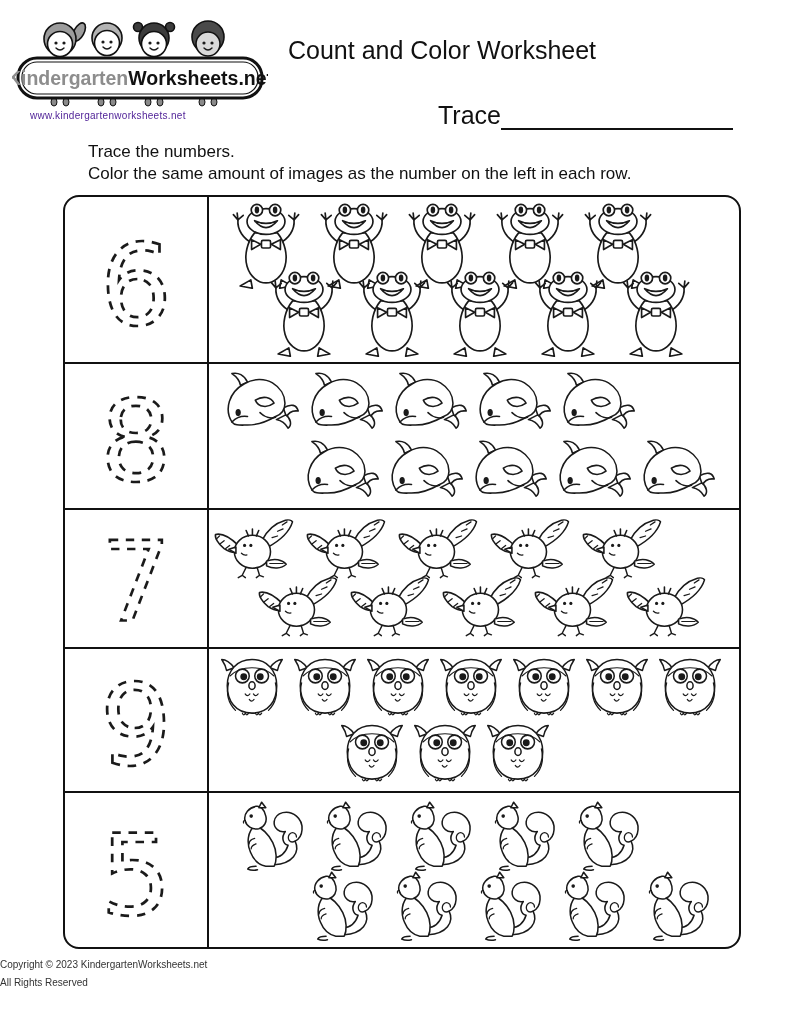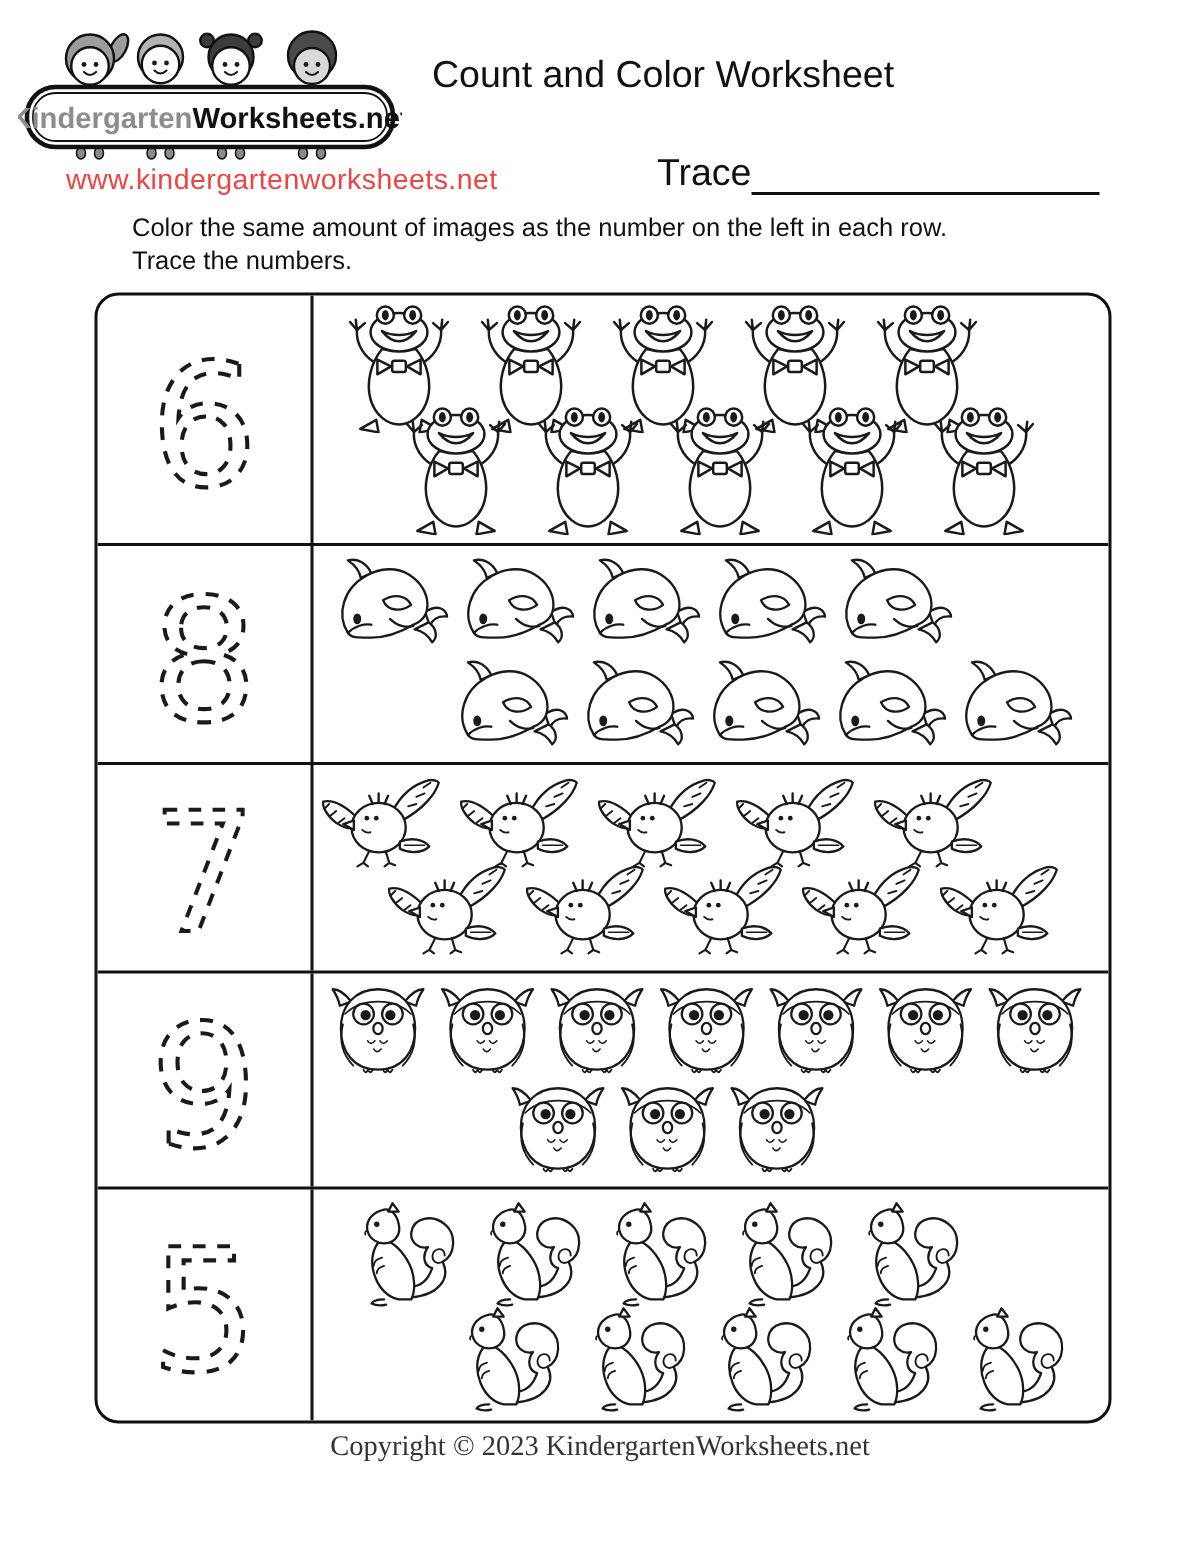--- a/index.html
+++ b/index.html
@@ -1,21 +1,21 @@
 <!DOCTYPE html>
 <html><head>
 <meta charset="utf-8">
 <style>
   html,body{margin:0;padding:0;background:#fff;}
   .page{position:relative;width:800px;height:1035px;background:#fff;overflow:hidden;
         font-family:"Liberation Sans",sans-serif;color:#1a1a1a;}
 
   
   .logo-svg{position:absolute;left:12px;top:6px;width:256px;height:102px;}
-  .site-url{position:absolute;left:44px;top:110px;font-size:19px;color:#ef4444;letter-spacing:.3px;}
+  .site-url{position:absolute;left:30px;top:110px;font-size:10px;color:#4c1d95;letter-spacing:.3px;}
   .title{position:absolute;left:288px;top:36px;font-size:25px;color:#111;}
   .name-row{position:absolute;left:438px;top:100px;display:flex;align-items:flex-end;}
   .name-label{font-size:25px;color:#111;}
   .name-line{width:228px;height:26px;border:none;border-bottom:2px solid #111;outline:none;
              background:transparent;font-size:20px;font-family:"Liberation Sans",sans-serif;}
 
   .instructions{position:absolute;left:88px;top:141px;font-size:17px;line-height:22px;color:#111;}
 
   
   .wtable{position:absolute;left:63px;top:195px;width:674px;border:2.5px solid #111;
@@ -41,22 +41,22 @@
 
   .r2 .animal{width:86px;height:66px;margin-right:6px;}
   .r2 .aline.top{margin-left:2px;} .r2 .aline.bottom{margin-left:46px;margin-top:-8px;}
 
   .r3 .animal{width:66px;height:68px;margin-right:7px;}
   .r3 .aline.top{margin-left:10px;} .r3 .aline.bottom{margin-left:130px;margin-top:-2px;}
 
   .r4 .animal{width:78px;height:80px;margin-right:6px;}
   .r4 .aline.top{margin-left:22px;} .r4 .aline.bottom{margin-left:92px;margin-top:-10px;}
 
-  .footer{position:absolute;left:0;top:956px;width:100%;text-align:center;font-size:19px;
-          line-height:18px;color:#333;font-family:Liberation Serif, serif;}
+  .footer{position:absolute;left:0;top:956px;width:100%;font-size:10px;
+          line-height:18px;color:#333;}
   .hidden-defs{position:absolute;width:0;height:0;overflow:hidden;}
 </style>
 </head>
 <body>
 
 <div class="page">
 
   <svg class="hidden-defs" aria-hidden="true">
     <defs>
       <symbol id="sym-frog" viewBox="0 0 100 116">
@@ -183,22 +183,22 @@
 
   <div class="site-url">www.kindergartenworksheets.net</div>
   <div class="title">Count and Color Worksheet</div>
 
   <div class="name-row">
     <span class="name-label">Trace</span>
     <input class="name-line" value="" style="">
   </div>
 
   <div class="instructions">
+    <div>Trace the numbers.</div>
     <div>Color the same amount of images as the number on the left in each row.</div>
-    <div>Trace the numbers.</div>
   </div>
 
   <div class="wtable" id="wtable">
       <div class="trow r0">
         <div class="num-cell">
           <svg class="numsvg" viewBox="0 0 140 150">
             <text x="70" y="126" text-anchor="middle">6</text>
           </svg>
         </div>
         <div class="img-cell">
@@ -507,14 +507,15 @@
                 <use href="#sym-squirrel"></use>
               </svg>
             </div>
           </div>
         </div>
       </div>
     </div>
 
   <div class="footer">
     <div>Copyright © 2023 KindergartenWorksheets.net</div>
+    <div>All Rights Reserved</div>
   </div>
 </div>
 
 </body></html>

